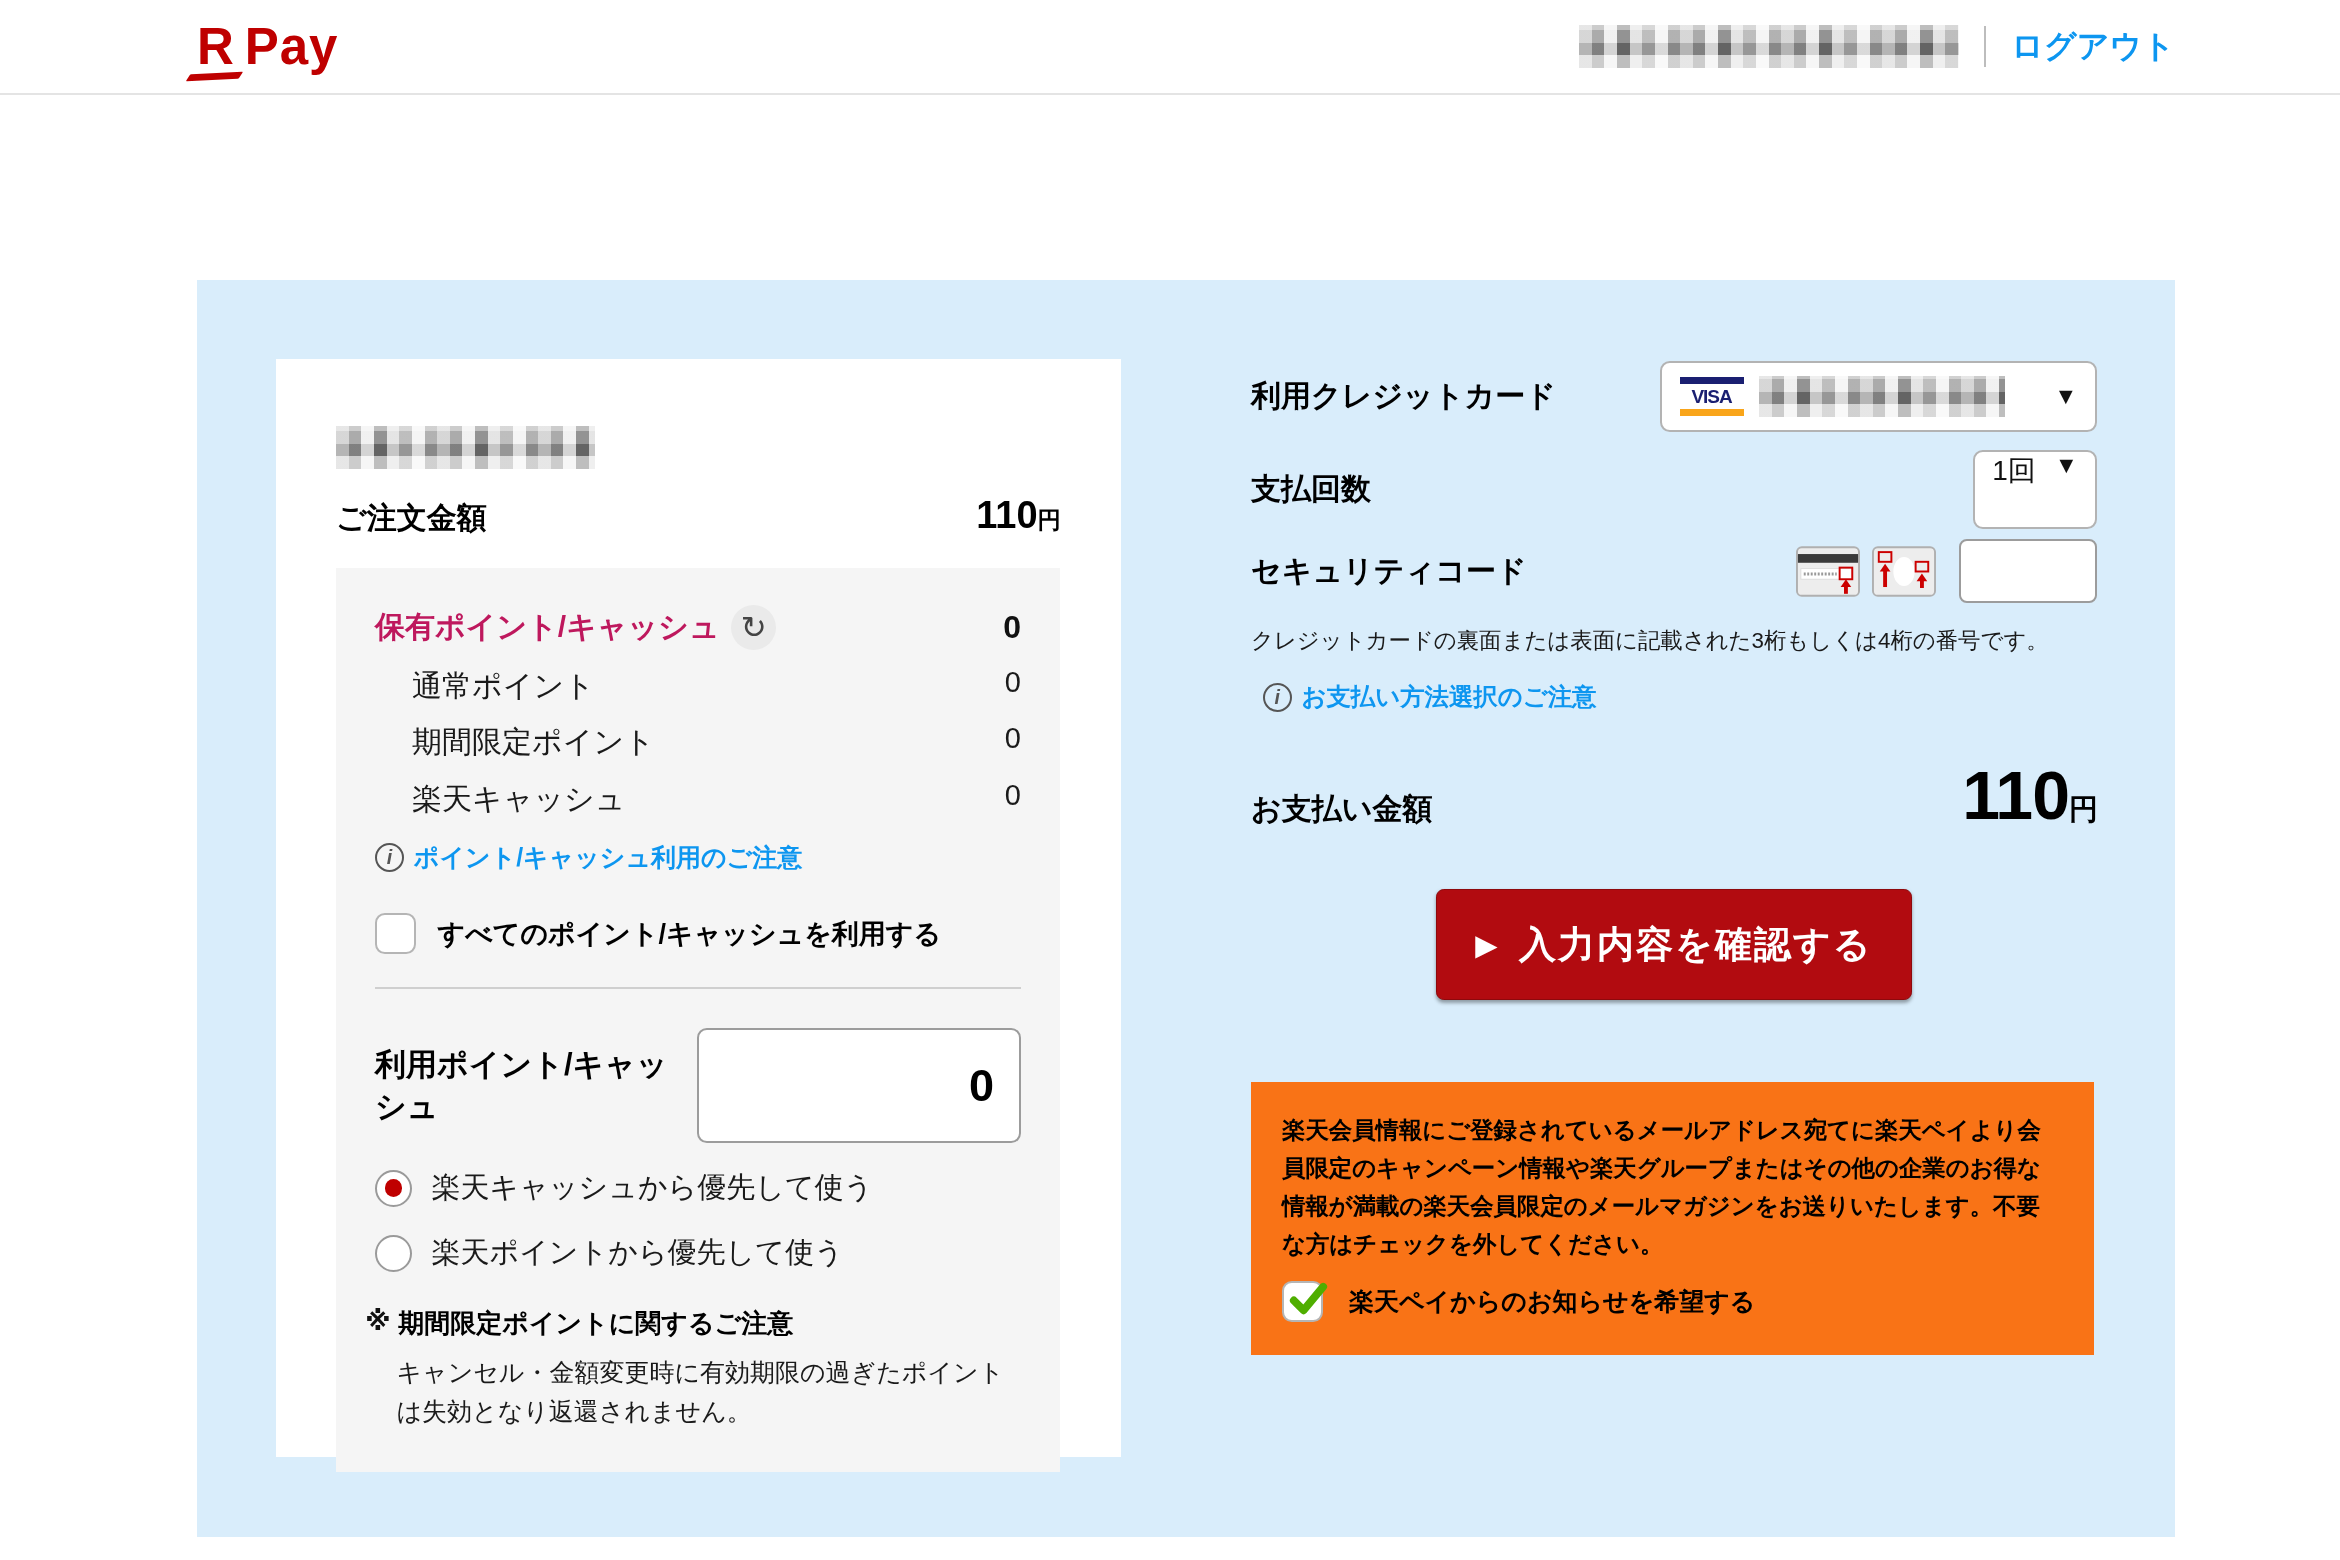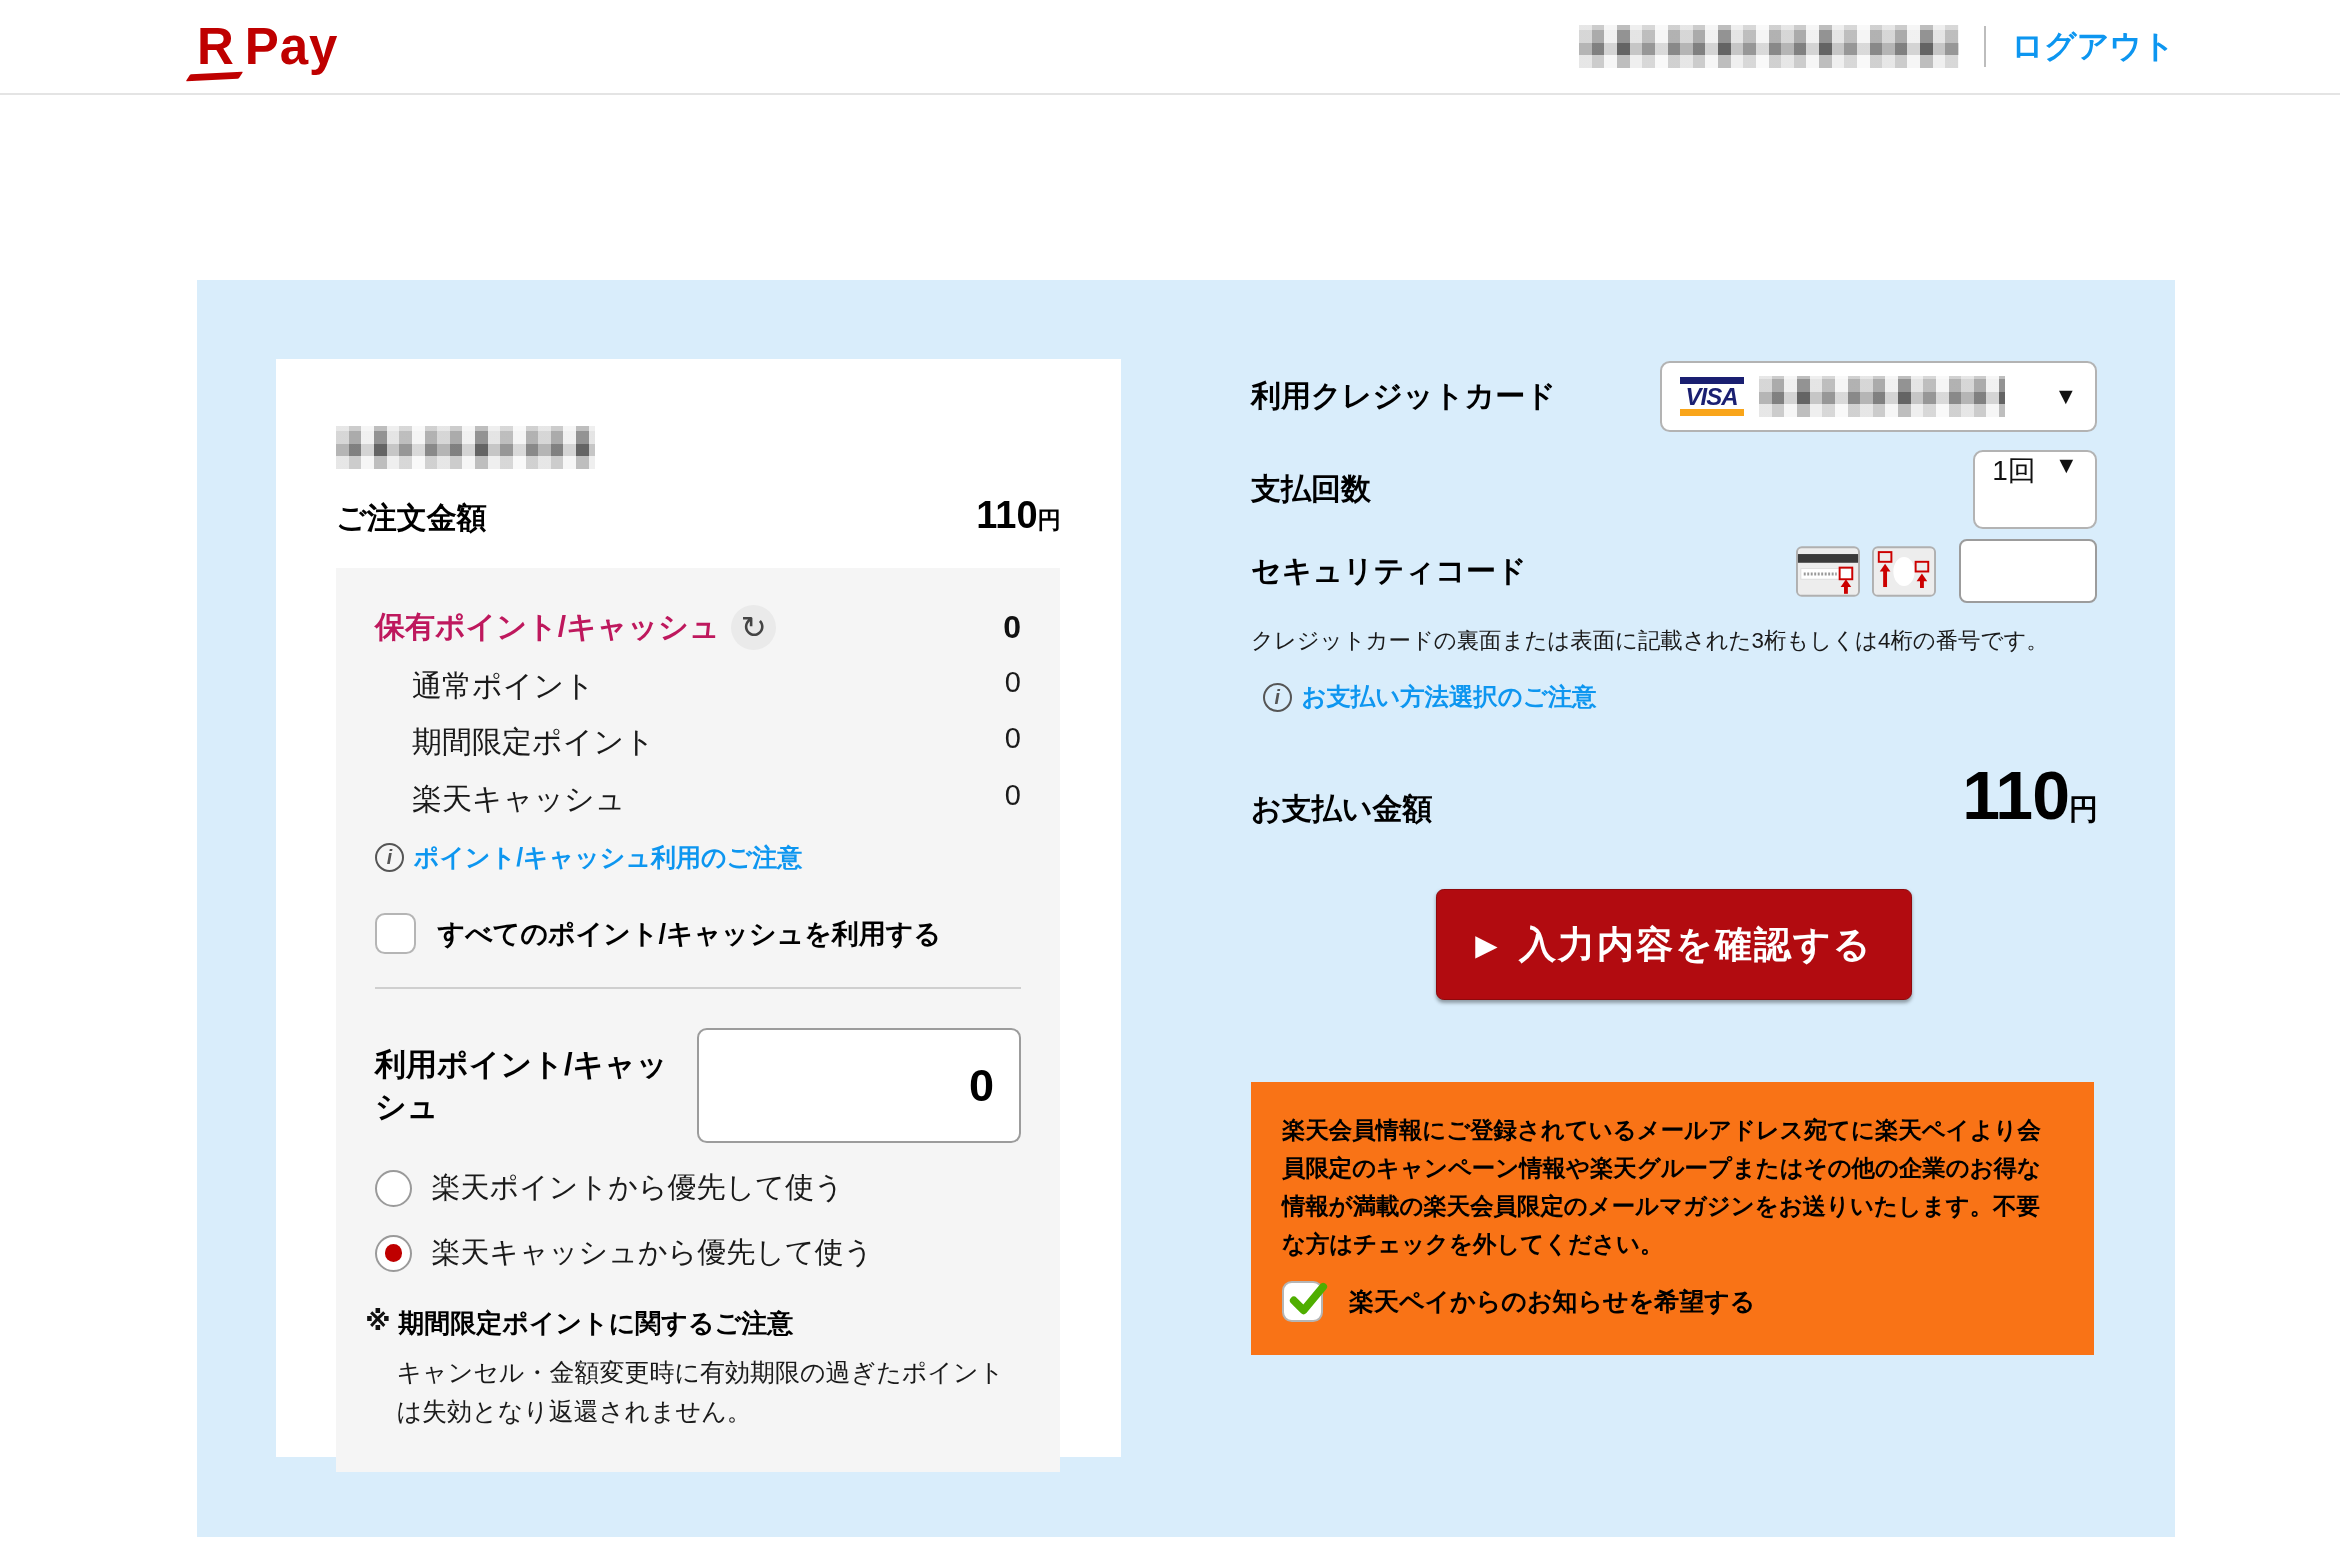--- a/index.html
+++ b/index.html
@@ -67,21 +67,21 @@
 
   
   .right-col { position:absolute; left:1054px; top:81px; width:846px; }
   .field-row { display:flex; align-items:center; justify-content:space-between; }
   .field-label { font-size:30px; font-weight:700; color:#000; }
   .card-select { width:437px; height:71px; background:#fff; border:2px solid #b3b3b3; border-radius:9.8px;
     display:flex; align-items:center; padding:0 17.6px; gap:15.6px; cursor:pointer; }
   .visa-flag { width:64px; flex:0 0 auto; }
   .visa-bar-top { height:6.8px; background:#1a1f71; }
   .visa-text { height:25px; display:flex; align-items:center; justify-content:center;
-    color:#1a1f71; font-style:italic; font-weight:800; font-size:24px; letter-spacing:-1px; }
+    color:#1a1f71; font-weight:800; font-size:19px; letter-spacing:-1px; }
   .visa-bar-bottom { height:6.8px; background:#f9a51a; }
   .card-pixel { width:246px; height:41px; }
   .select-arrow { margin-left:auto; font-size:23.4px; color:#111; }
   .row-installments { margin-top:17.6px; }
   .installments-select { width:124px; height:79px; background:#fff; border:2px solid #b3b3b3; border-radius:9.8px;
     display:flex; justify-content:center; gap:19px; font-size:28px; color:#111; cursor:pointer; }
   .row-seccode { margin-top:10.7px; }
   .seccode-right { display:flex; align-items:center; gap:11.7px; }
   .sec-input { width:138px; height:64px; margin-left:11.7px; background:#fff; border:2px solid #9c9c9c; border-radius:7.8px;
     font-size:33px; padding:0 13.7px; font-family:"Liberation Sans","DejaVu Sans",sans-serif; }
@@ -162,26 +162,26 @@
       </div>
 
       <div class="gray-divider"></div>
 
       <div class="usepoints-row">
         <span class="usepoints-label">利用ポイント/キャッシュ</span>
         <input class="points-input" value="0" style="">
       </div>
 
       <div class="radio-row">
+        <span class="radio checked"></span>
+        <span class="radio-label">楽天キャッシュから優先して使う</span>
+      </div>
+      <div class="radio-row">
         <span class="radio"></span>
         <span class="radio-label">楽天ポイントから優先して使う</span>
-      </div>
-      <div class="radio-row">
-        <span class="radio checked"></span>
-        <span class="radio-label">楽天キャッシュから優先して使う</span>
       </div>
 
       <div class="note-title-row">
         <span class="note-marker">※</span>
         <span class="note-title">期間限定ポイントに関するご注意</span>
       </div>
       <div class="note-body">キャンセル・金額変更時に有効期限の過ぎたポイントは失効となり返還されません。</div>
     </div>
   </div>
 

